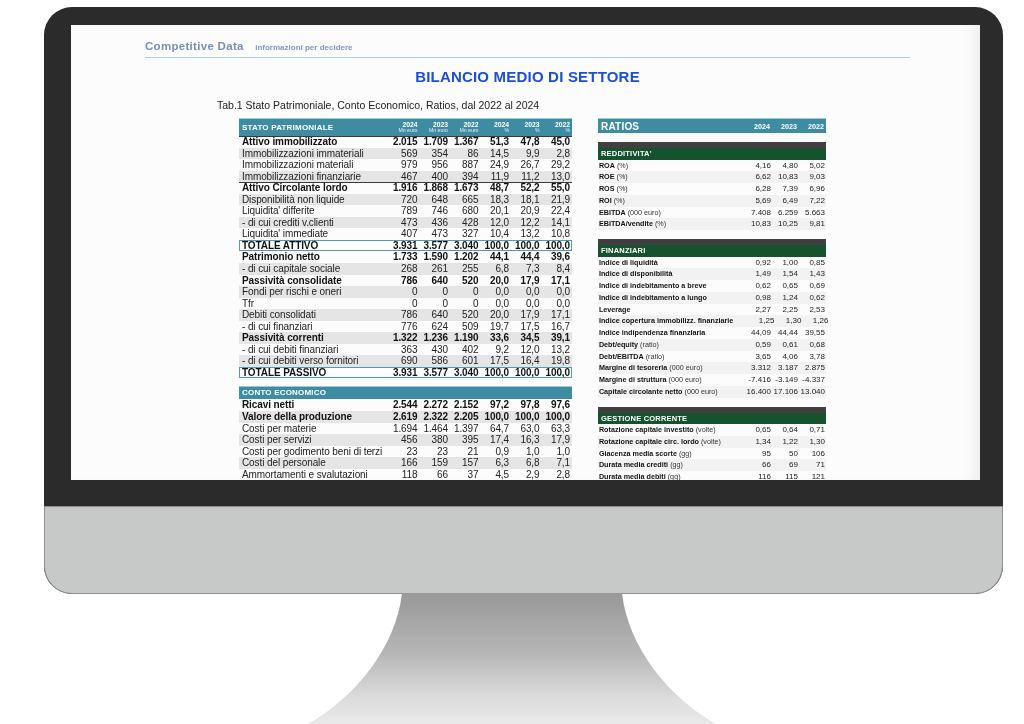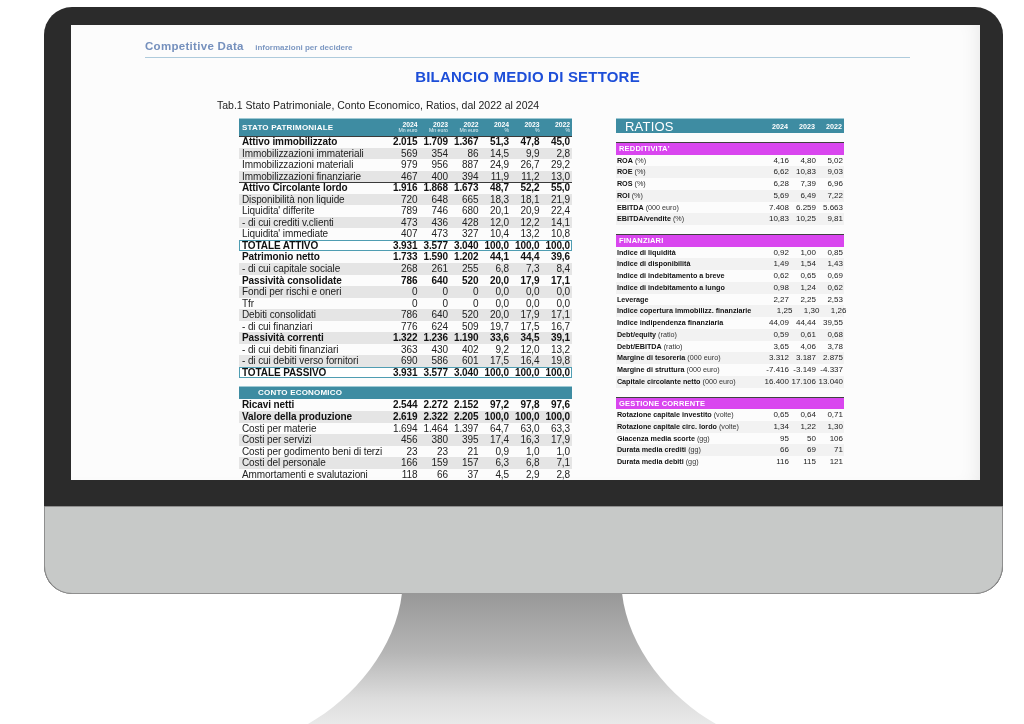--- a/index.html
+++ b/index.html
@@ -17,46 +17,46 @@
     overflow:hidden;box-shadow:inset -14px 0 20px -14px rgba(0,0,0,.10);}
   .stand{position:absolute;left:280px;top:593px;width:464px;height:131px;}
   
   .doc{position:absolute;left:74px;right:70px;top:0;}
   .brand-line{margin-top:11px;white-space:nowrap;}
   .brand{font-weight:bold;font-size:11.5px;color:#7590bd;letter-spacing:.3px;}
   .tagline{font-weight:bold;font-size:8px;color:#7d98c2;margin-left:7px;}
   .brand-rule{border-top:1.5px solid #aecbdc;margin-top:3px;}
   .title{margin:10px 0 0 0;text-align:center;font-size:15px;font-weight:bold;color:#1d4ed8;letter-spacing:.2px;}
   .subtitle{margin-top:14px;margin-left:72px;font-size:10.5px;color:#1c1c1c;}
-  .tables{display:flex;margin-left:94px;margin-top:7px;gap:44px;align-items:flex-start;}
+  .tables{display:flex;margin-left:94px;margin-top:7px;gap:26px;align-items:flex-start;}
   .left-col{width:333px;}
   .right-col{width:228px;}
   
   .thead{display:grid;grid-template-columns:150px repeat(6,30.5px);background:#3e8ca2;
     border-top:1px solid #9ec9d4;height:17px;align-items:center;color:#fff;}
   .thead .hl{font-size:8px;font-weight:bold;padding-left:3px;letter-spacing:.2px;}
   .ycol{display:flex;flex-direction:column;align-items:flex-end;line-height:1;padding-right:2px;}
   .yy{font-size:6.8px;font-weight:bold;}
   .yu{font-size:5.2px;font-weight:normal;color:#e3eff3;}
   .trow{display:grid;grid-template-columns:150px repeat(6,30.5px);height:11.55px;
     line-height:11.55px;font-size:10px;color:#222;letter-spacing:-.1px;}
   .trow.stripe{background:#e5e5e5;}
   .trow.bold{font-weight:bold;color:#111;}
   .trow.total{font-weight:bold;color:#111;background:#fff;outline:1.2px solid #4f9db2;outline-offset:-1px;}
   .trow.sep{box-shadow:inset 0 1px 0 #3a3a3a;}
   .tlabel{padding-left:3px;white-space:nowrap;overflow:visible;}
   .tval{text-align:right;padding-right:2px;}
   .cebar{margin-top:8px;height:12px;line-height:12px;background:#3e8ca2;border-top:1px solid #9ec9d4;
-    color:#fff;font-size:8px;font-weight:bold;padding-left:19px;letter-spacing:.2px;}
+    color:#fff;font-size:8px;font-weight:bold;padding-left:3px;letter-spacing:.2px;}
   
   .rhead{display:grid;grid-template-columns:1fr 27px 27px 27px;background:#3e8ca2;
     border-top:1px solid #9ec9d4;height:14px;align-items:center;color:#fff;}
-  .rhead .hl{font-size:13px;font-weight:normal;padding-left:9px;letter-spacing:.2px;}
+  .rhead .hl{font-size:10px;font-weight:bold;padding-left:3px;letter-spacing:.2px;}
   .rhead .ryr{font-size:7.2px;font-weight:bold;text-align:right;padding-right:2px;}
-  .rbar{margin-top:9px;height:11.5px;line-height:11.5px;background:#d946ef;border-top:1px solid #404040;
+  .rbar{margin-top:9px;height:11.5px;line-height:11.5px;background:#14532d;border-top:6px solid #404040;
     color:#fff;font-size:7.5px;font-weight:bold;padding-left:3px;letter-spacing:.2px;}
   .rrow{display:grid;grid-template-columns:1fr 27px 27px 27px;height:11.75px;line-height:11.75px;
     font-size:8px;color:#222;}
   .rrow.stripe{background:#f2f2f2;}
   .rlabel{white-space:nowrap;transform:scaleX(.9);transform-origin:0 50%;padding-left:1px;}
   .rlabel b{font-weight:bold;color:#111;}
   .rnote{font-weight:normal;color:#333;}
   .rval{text-align:right;padding-right:1px;}
 </style>
 </head>

